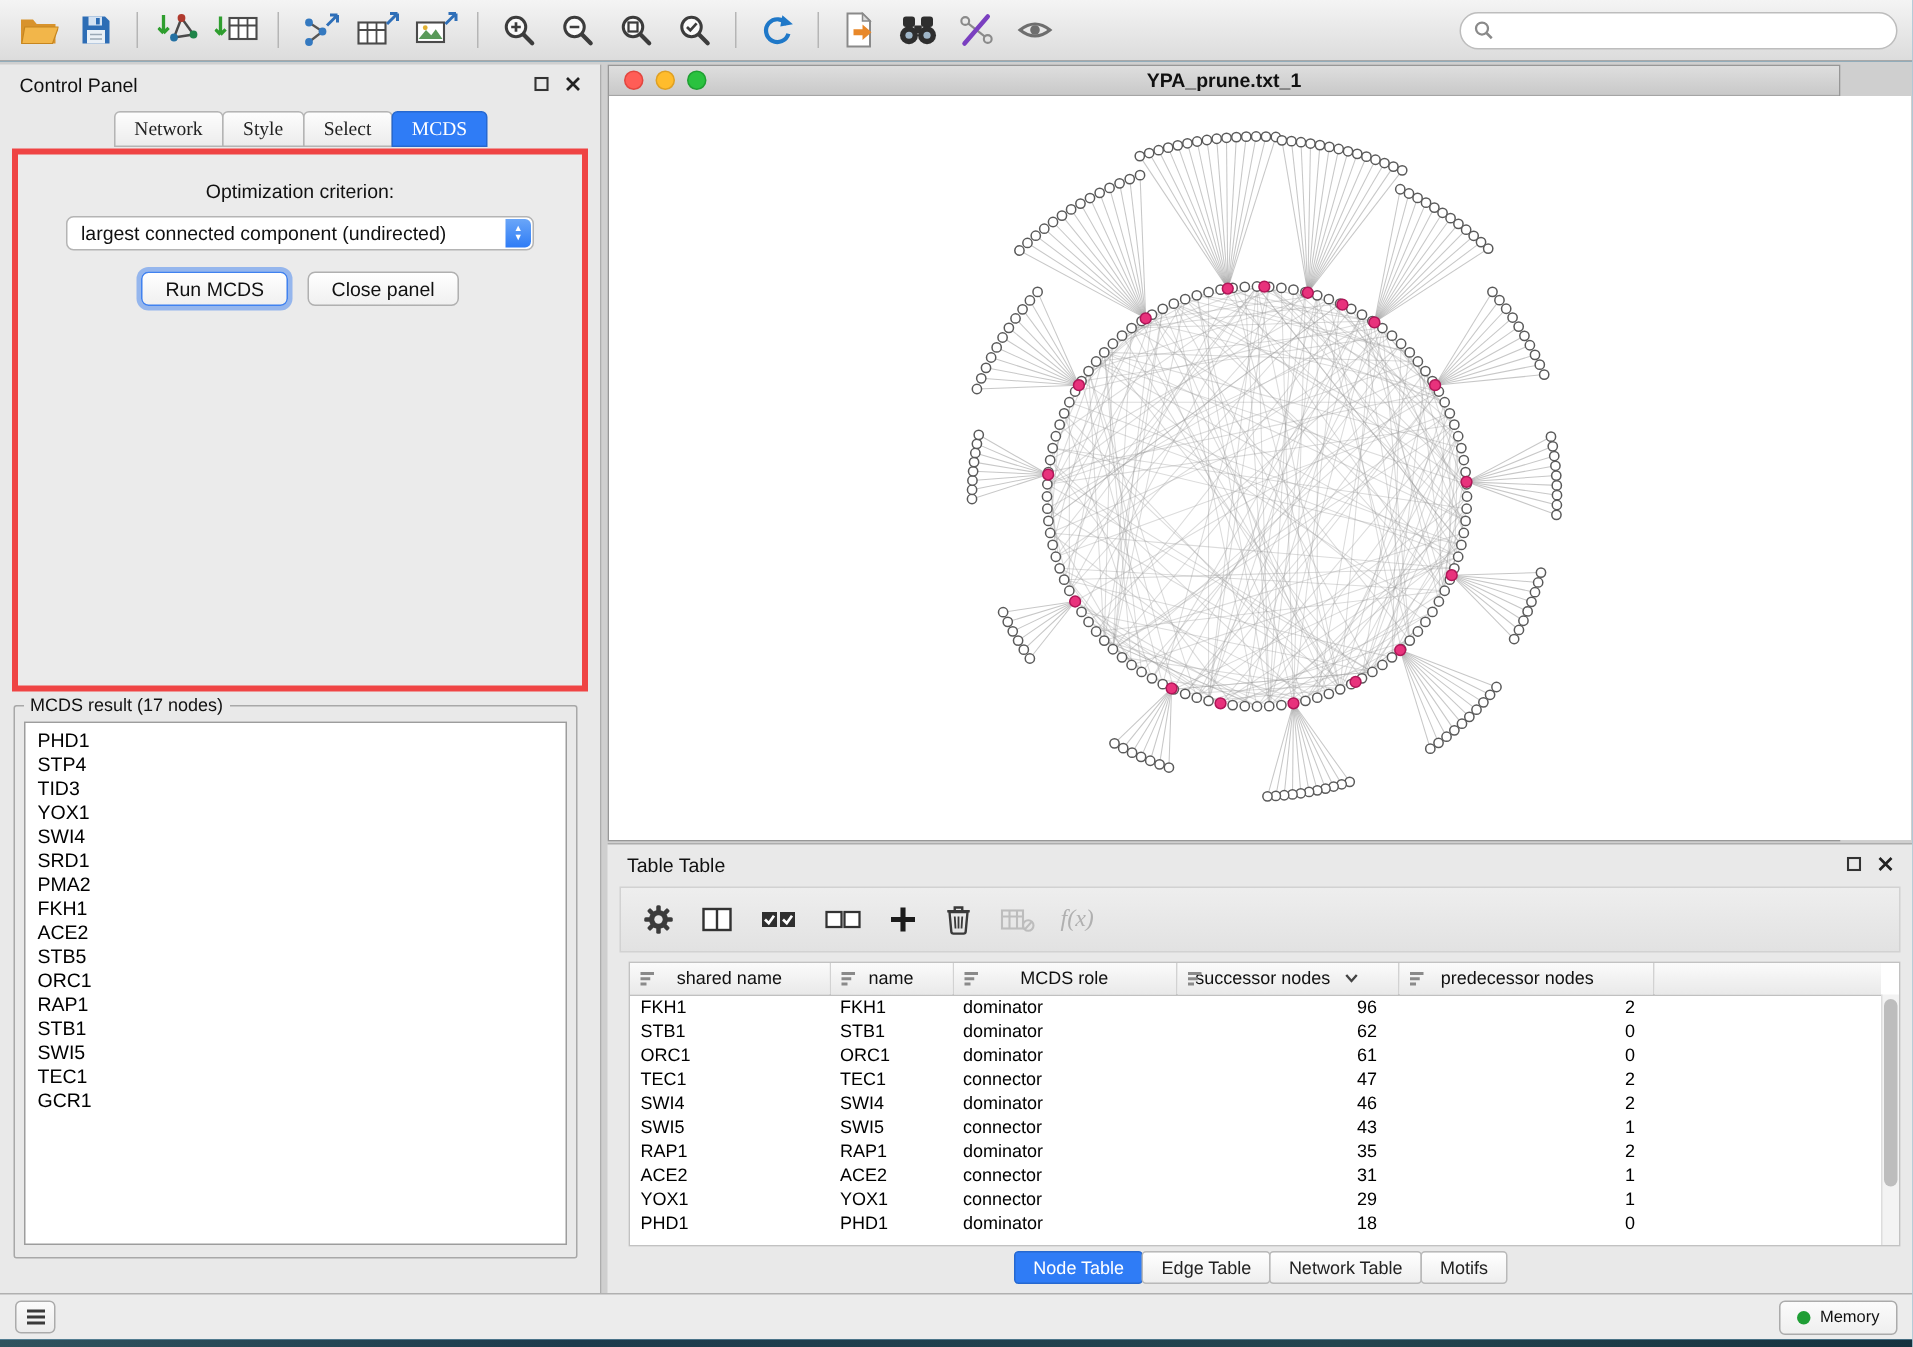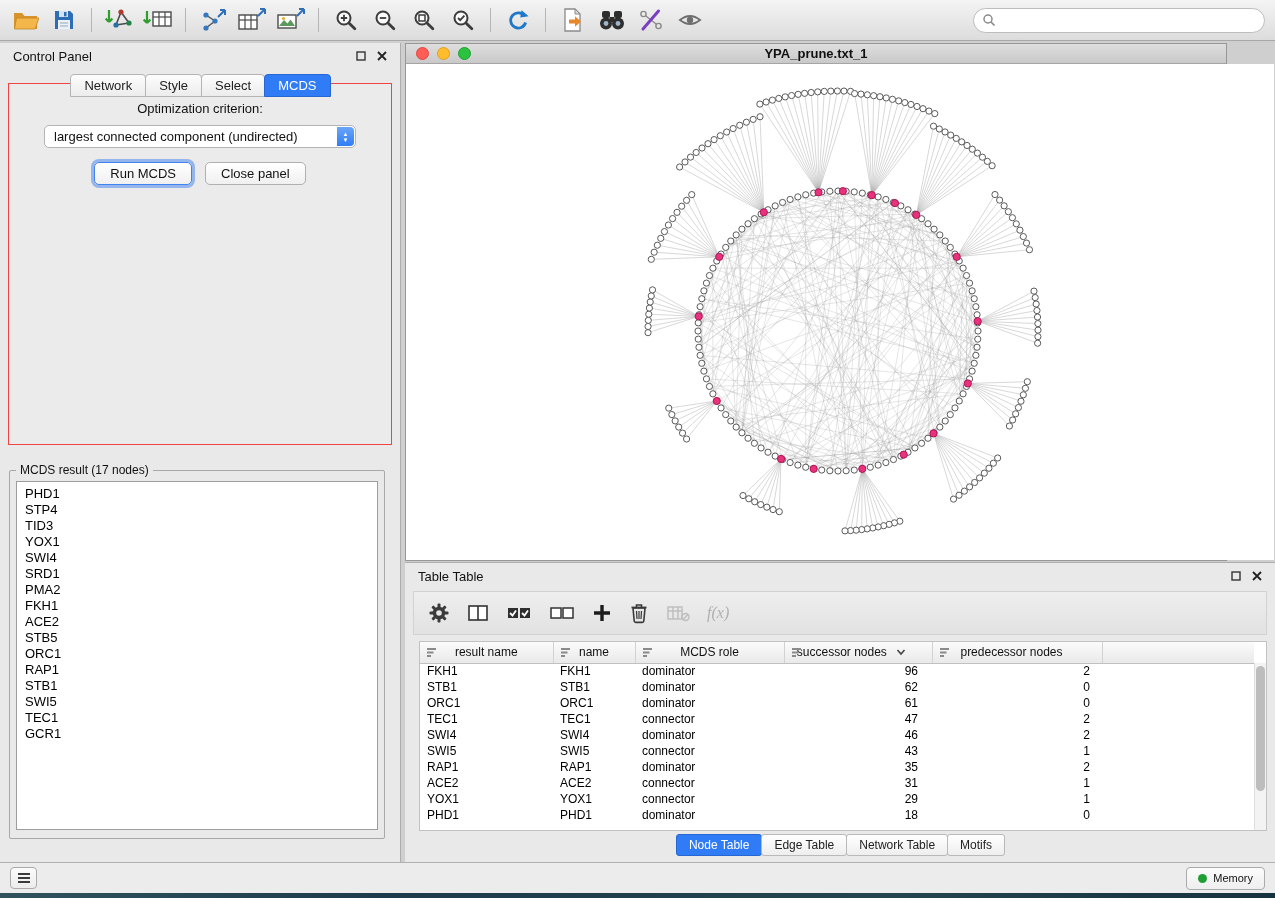--- a/index.html
+++ b/index.html
@@ -23,24 +23,24 @@
   
   .control-panel { position: absolute; left: 0; top: 2px; width: 401px; height: 819px;
                    background: #e9e9e9; border-right: 1px solid #adadad; }
   .panel-titlebar { height: 26px; display: flex; align-items: center; padding: 0 13px;
                     font-size: 13px; color: #111; }
   .panel-titlebar .spacer { flex: 1; }
   .panel-btn { margin-left: 11px; display: flex; align-items: center; }
   .cp-tabs { position: absolute; top: 31px; left: 0; right: 0; display: flex; justify-content: center; z-index: 2; }
   .cp-tab { font-size: 13px; padding: 3px 13px; border: 1px solid #b4b4b4;
             background: linear-gradient(#fdfdfd, #ececec); color: #222; margin-right: -1px;
-            border-radius: 4px 4px 0 0; }
+            border-radius: 4px 4px 0 0; font-family: Liberation Serif, serif; }
   .cp-tab.active { background: #2f7cf6; color: #fff; border-color: #2668d0; }
-  .cp-content { position: absolute; top: 40px; left: 8px; right: 8px; height: 362px;
-                border: 1px solid #ef4444; background: #ebebeb; padding-top: 17px; }
+  .cp-content { position: absolute; top: 56px; left: 8px; right: 8px; height: 362px;
+                border: 4px solid #ef4444; background: #ebebeb; padding-top: 17px; }
   .opt-label { text-align: center; font-size: 13px; color: #111; margin-bottom: 9px; }
   .dropdown { width: 312px; margin: 0 auto; height: 23px; background: #fff;
               border: 1px solid #b4b4b4; border-radius: 5px; display: flex; align-items: center;
               font-size: 13px; padding-left: 9px; position: relative; color: #111; }
   .dropdown .stepper { position: absolute; right: 1px; top: 1px; bottom: 1px; width: 17px;
               background: linear-gradient(#6aa6f8, #2f7cf6); border-radius: 0 4px 4px 0; color: #fff;
               display: flex; flex-direction: column; align-items: center; justify-content: center;
               font-size: 6px; line-height: 6px; }
   .btn-row { display: flex; justify-content: center; gap: 13px; margin-top: 14px; }
   .btn { font-size: 13px; padding: 3px 15px; background: linear-gradient(#ffffff, #f0f0f0);
@@ -1051,21 +1051,21 @@
           <thead>
             <tr>
               <th class="c0">
                 <span class="sort-glyph"><svg width="11" height="11" viewBox="0 0 11 11">
                       <g fill="#8a8a8a">
                         <rect x="1" y="1" width="9" height="2"></rect>
                         <rect x="1" y="4.5" width="6.5" height="2"></rect>
                         <rect x="1" y="8" width="4" height="2"></rect>
                       </g>
                     </svg></span>
-                <span>result name</span>
+                <span>shared name</span>
               </th>
               <th class="c1">
                 <span class="sort-glyph"><svg width="11" height="11" viewBox="0 0 11 11">
                       <g fill="#8a8a8a">
                         <rect x="1" y="1" width="9" height="2"></rect>
                         <rect x="1" y="4.5" width="6.5" height="2"></rect>
                         <rect x="1" y="8" width="4" height="2"></rect>
                       </g>
                     </svg></span>
                 <span>name</span>

